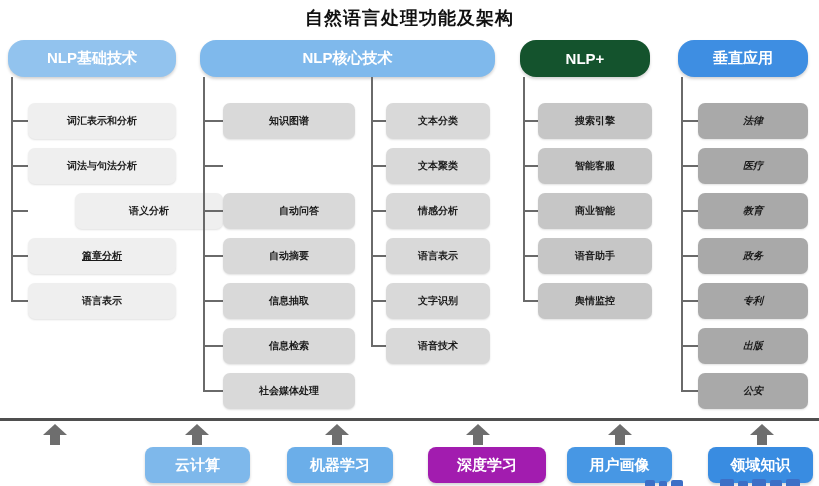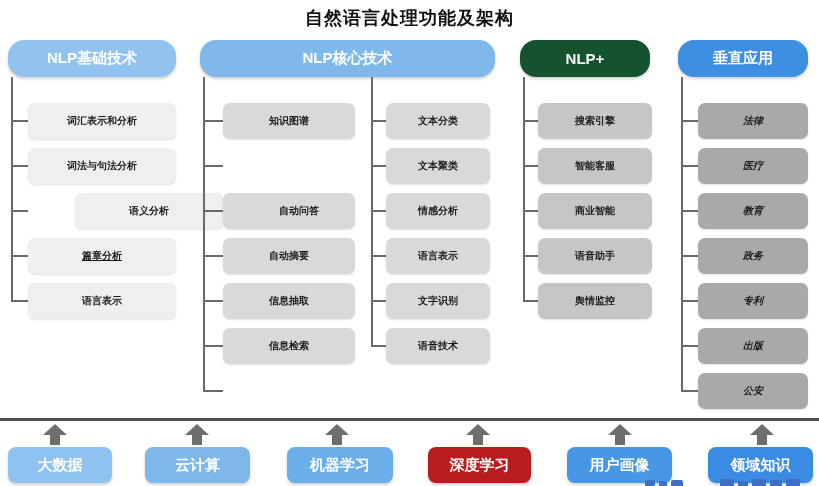--- a/index.html
+++ b/index.html
@@ -86,20 +86,21 @@
   <div class="hline" style="left:371px; top:210px; width:15px;"></div>
   <div class="hline" style="left:371px; top:255px; width:15px;"></div>
   <div class="hline" style="left:371px; top:300px; width:15px;"></div>
   <div class="hline" style="left:371px; top:345px; width:15px;"></div>
 
   <div class="node c2" style="left:223px; top:103px; width:132px;">知识图谱</div>
   <div class="node c2" style="left:223px; top:193px; width:132px;padding-left:20px;">自动问答</div>
   <div class="node c2" style="left:223px; top:238px; width:132px;">自动摘要</div>
   <div class="node c2" style="left:223px; top:283px; width:132px;">信息抽取</div>
   <div class="node c2" style="left:223px; top:328px; width:132px;">信息检索</div>
+  <div class="node c2" style="left:223px; top:373px; width:132px;">社会媒体处理</div>
 
   <div class="node c2" style="left:386px; top:103px; width:104px;">文本分类</div>
   <div class="node c2" style="left:386px; top:148px; width:104px;">文本聚类</div>
   <div class="node c2" style="left:386px; top:193px; width:104px;">情感分析</div>
   <div class="node c2" style="left:386px; top:238px; width:104px;">语言表示</div>
   <div class="node c2" style="left:386px; top:328px; width:104px;">语音技术</div>
   <div class="node c2" style="left:386px; top:283px; width:104px;">文字识别</div>
 
   <div class="hdr" style="left:520px; top:40px; width:130px; background:#14532d;">NLP+</div>
   <div class="vline" style="left:523px; top:77px; height:224px;"></div>
@@ -151,24 +152,23 @@
     </div>
   <div class="arrow" style="left:608px; top:424px;">
       <div class="head"></div>
       <div class="stem"></div>
     </div>
   <div class="arrow" style="left:750px; top:424px;">
       <div class="head"></div>
       <div class="stem"></div>
     </div>
 
-  <div class="fbox" style="left:8px; width:104px; background:#8fc2ee;">大数据</div>
   <div class="fbox" style="left:287px; width:106px; background:#6baee9;">机器学习</div>
   <div class="fbox" style="left:145px; width:105px; background:#7eb8eb;">云计算</div>
-  <div class="fbox" style="left:428px; width:103px; background:#b91c1c;">深度学习</div>
+  <div class="fbox" style="left:428px; width:118px; background:#a21caf;">深度学习</div>
   <div class="fbox" style="left:567px; width:105px; background:#4797e4;">用户画像</div>
   <div class="fbox" style="left:708px; width:105px; background:#398ce1;">领域知识</div>
 
   <div class="wm" style="left:645px; width:170px;">
     <span style="left:0; width:10px; height:6px;"></span>
     <span style="left:14px; width:8px; height:5px;"></span>
     <span style="left:26px; width:12px; height:6px;"></span>
     <span style="left:75px; width:14px; height:7px;"></span>
     <span style="left:93px; width:10px; height:5px;"></span>
     <span style="left:107px; width:14px; height:7px;"></span>

